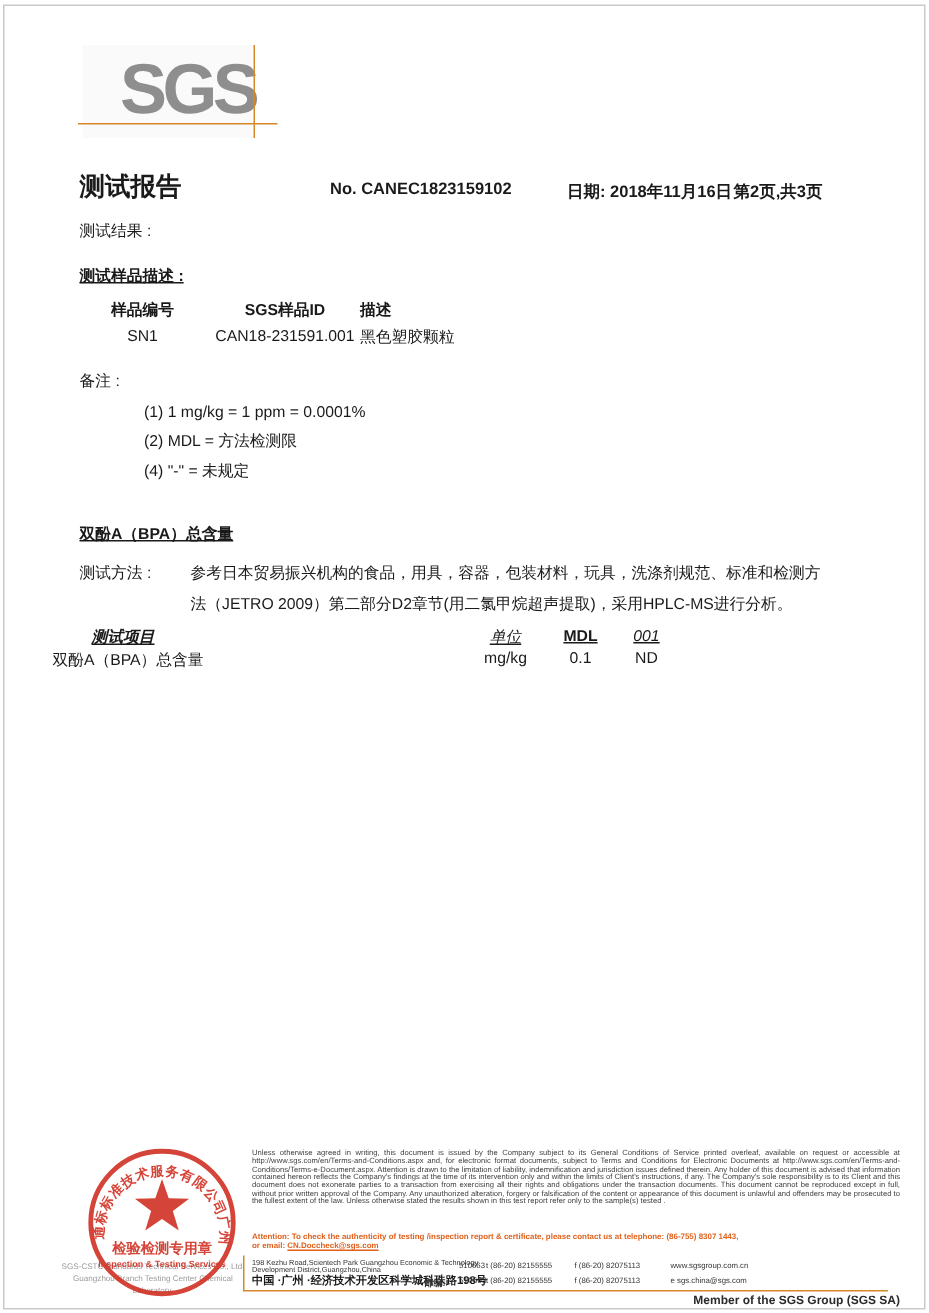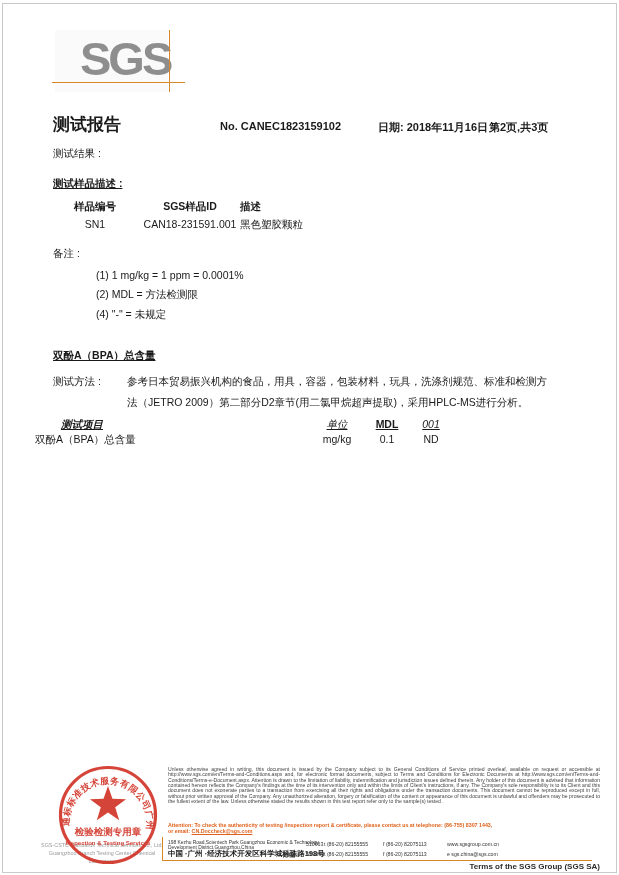--- a/index.html
+++ b/index.html
@@ -149,13 +149,13 @@
 <div class="abs addr fax1">f (86-20) 82075113</div>
 <div class="abs addr web1">www.sgsgroup.com.cn</div>
 
 <div class="abs addr-cn">中国 ·广州 ·经济技术开发区科学城科珠路198号</div>
 <div class="abs addr post-l2">邮编:</div>
 <div class="abs addr post2">510663</div>
 <div class="abs addr tel2">t (86-20) 82155555</div>
 <div class="abs addr fax2">f (86-20) 82075113</div>
 <div class="abs addr email2">e  sgs.china@sgs.com</div>
 
-<div class="abs member">Terms of the SGS Group (SGS SA)</div>
+<div class="abs member">Member of the SGS Group (SGS SA)</div>
 
 </body></html>

